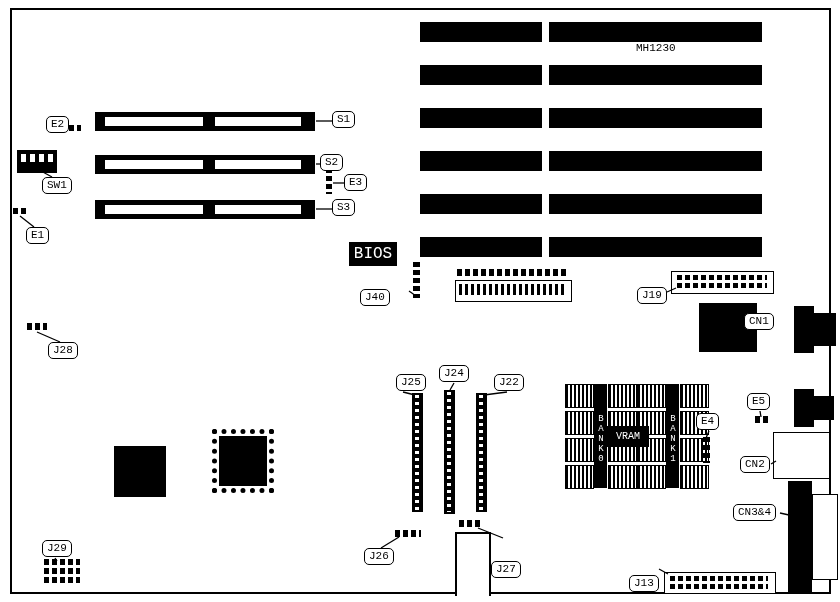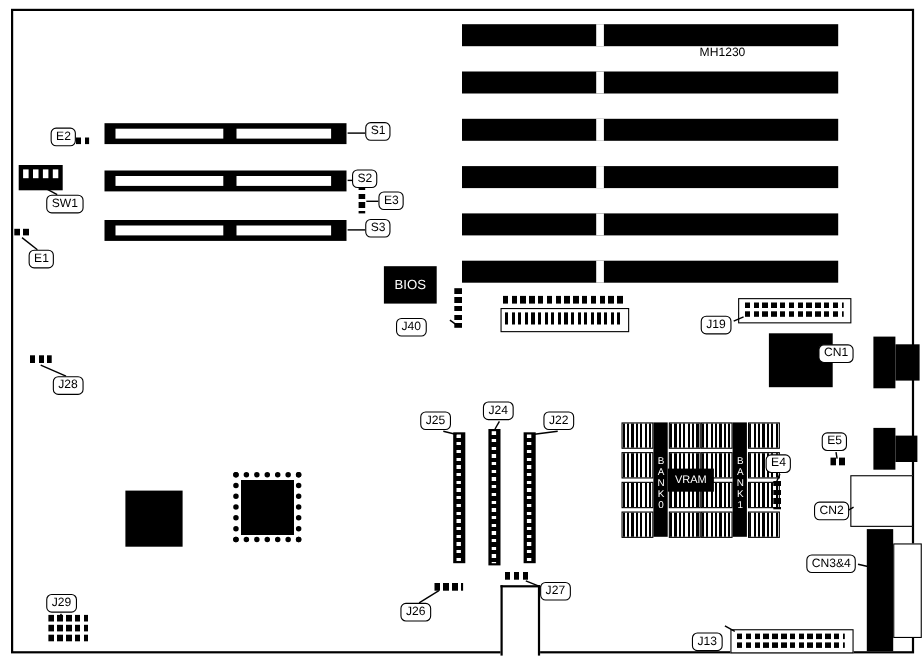--- a/index.html
+++ b/index.html
@@ -1,17 +1,17 @@
 <!DOCTYPE html>
 <html><head>
 <meta charset="utf-8">
 <style>
   html,body{margin:0;padding:0;background:#fff}
   .stage{position:relative;width:840px;height:602px;background:#fff;
-         font-family:Liberation Sans, sans-serif;color:#000;overflow:hidden}
+         font-family:Liberation Mono, monospace;color:#000;overflow:hidden}
   .abs{position:absolute}
   .board{border:2px solid #000;background:#fff}
   .lbl{position:absolute;border:1.5px solid #000;border-radius:5px;background:#fff;
        padding:0 4px;font-size:11px;line-height:15px;white-space:nowrap;z-index:6}
   .isa{position:absolute;background:#000}
   .isa .gap{position:absolute;left:122px;top:0;width:7px;height:100%;background:#fff}
   .slot{position:absolute;background:#000}
   .slit{position:absolute;background:#fff;height:9px;top:5px}
   .pinsh{background:repeating-linear-gradient(90deg,#000 0 5px,transparent 5px 8px)}
   .pinsv{background:repeating-linear-gradient(180deg,#000 0 5px,transparent 5px 8px)}
@@ -81,21 +81,21 @@
     <div class="sq" style="left:4px"></div>
     <div class="sq" style="left:13px"></div>
     <div class="sq" style="left:22px"></div>
     <div class="sq" style="left:31px"></div>
   </div>
   <div class="abs pinsh" style="left:13px;top:208px;width:16px;height:6px"></div>
   <div class="abs pinsv" style="left:326px;top:168px;width:6px;height:26px"></div>
   <div class="abs pinsh" style="left:27px;top:323px;width:20px;height:7px"></div>
   <div class="abs pinsv" style="left:413px;top:262px;width:7px;height:36px"></div>
 
-  <div class="blkbox" style="left:349px;top:242px;width:48px;height:34px;font-size:12px">BIOS</div>
+  <div class="blkbox" style="left:349px;top:242px;width:48px;height:24px;font-size:16px">BIOS</div>
 
   <div class="abs pinsh" style="left:457px;top:269px;width:112px;height:7px"></div>
   <div class="abs outl" style="left:455px;top:280px;width:115px;height:20px">
     <div class="abs" style="left:3px;top:3px;width:106px;height:11px;background:repeating-linear-gradient(90deg,#000 0 3px,transparent 3px 6px)"></div>
   </div>
 
   <div class="abs outl" style="left:671px;top:271px;width:101px;height:21px">
     <div class="abs pinsh" style="left:5px;top:3px;width:90px;height:5px"></div>
     <div class="abs pinsh" style="left:5px;top:11px;width:90px;height:5px"></div>
   </div>
@@ -197,25 +197,25 @@
   <div class="lbl" style="left:42px;top:177px">SW1</div>
   <div class="lbl" style="left:26px;top:227px">E1</div>
   <div class="lbl" style="left:332px;top:111px">S1</div>
   <div class="lbl" style="left:320px;top:154px">S2</div>
   <div class="lbl" style="left:332px;top:199px">S3</div>
   <div class="lbl" style="left:344px;top:174px">E3</div>
   <div class="lbl" style="left:360px;top:289px">J40</div>
   <div class="lbl" style="left:637px;top:287px">J19</div>
   <div class="lbl" style="left:744px;top:313px">CN1</div>
   <div class="lbl" style="left:48px;top:342px">J28</div>
-  <div class="lbl" style="left:382px;top:374px">J25</div>
+  <div class="lbl" style="left:396px;top:374px">J25</div>
   <div class="lbl" style="left:439px;top:365px">J24</div>
   <div class="lbl" style="left:494px;top:374px">J22</div>
   <div class="lbl" style="left:696px;top:413px">E4</div>
   <div class="lbl" style="left:747px;top:393px">E5</div>
   <div class="lbl" style="left:740px;top:456px">CN2</div>
   <div class="lbl" style="left:733px;top:504px">CN3&amp;4</div>
   <div class="lbl" style="left:42px;top:540px">J29</div>
   <div class="lbl" style="left:364px;top:548px">J26</div>
-  <div class="lbl" style="left:491px;top:529px">J27</div>
+  <div class="lbl" style="left:491px;top:561px">J27</div>
   <div class="lbl" style="left:629px;top:575px">J13</div>
 
 </div>
 
 </body></html>

